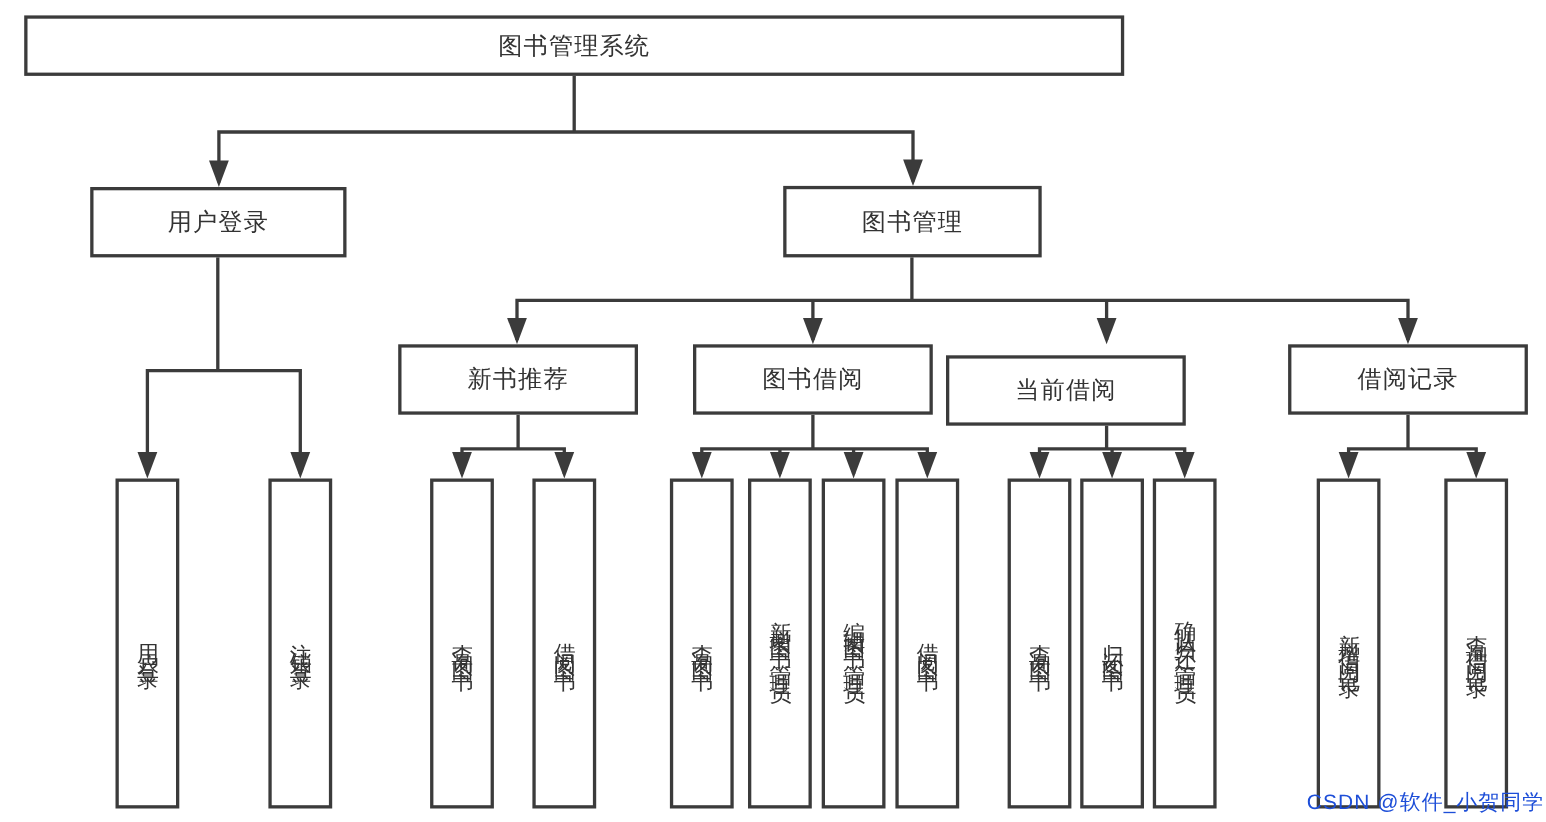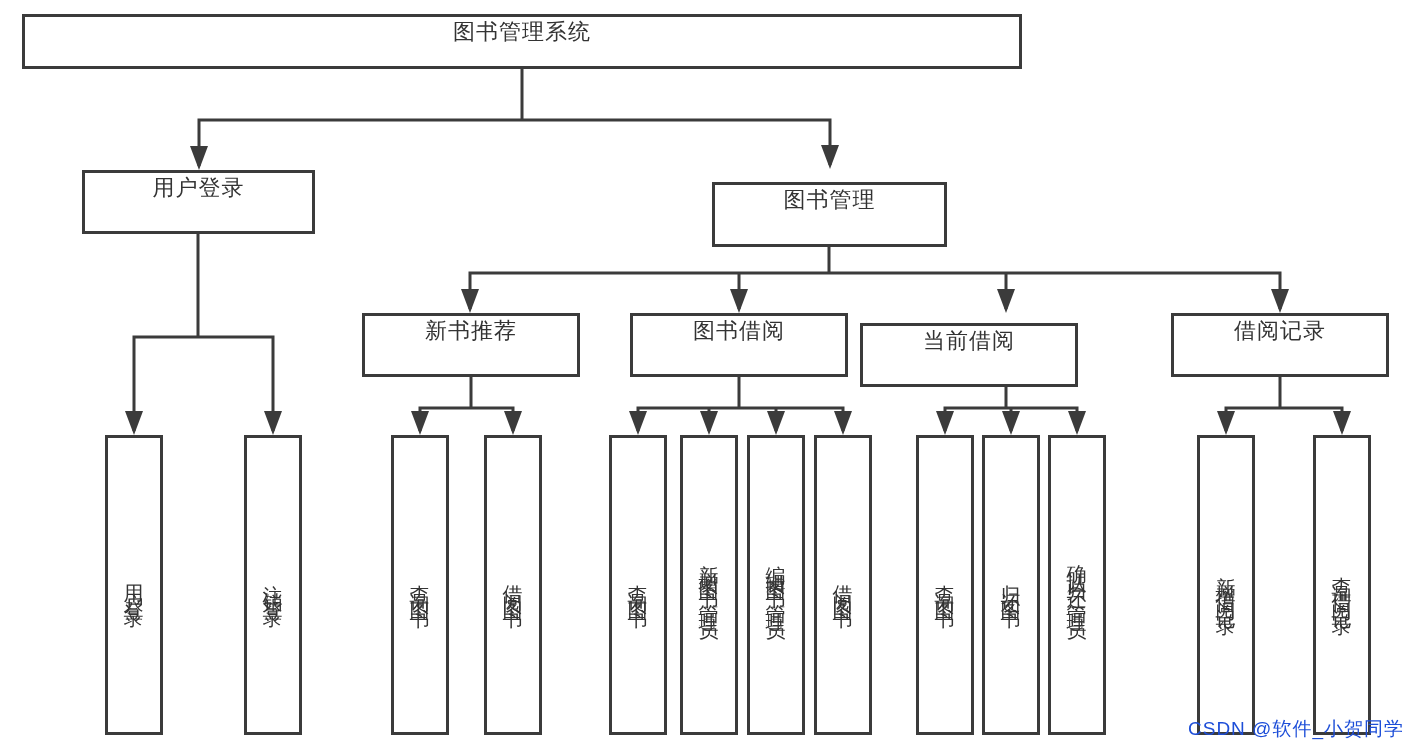--- a/index.html
+++ b/index.html
@@ -9,21 +9,21 @@
     background:#ffffff;
     font-family:"Liberation Sans",sans-serif;
     overflow:hidden;
   }
   #connectors{position:absolute;left:0;top:0;width:1405px;height:747px;}
   .hnode{
     position:absolute;
     box-sizing:border-box;
     background:#ffffff;
     border:3px solid #3b3b3b;
-    display:flex;align-items:flex-start;justify-content:center;
+    display:flex;align-items:center;justify-content:center;
     color:#333333;
     font-size:22px;
     letter-spacing:1px;
     z-index:2;
   }
   .vnode{
     position:absolute;
     box-sizing:border-box;
     background:#ffffff;
     border:3px solid #3b3b3b;
@@ -95,21 +95,21 @@
     </g>
   </svg>
 
   <div class="hnode" style="left:22px;top:14px;width:1000px;height:55px;">
     <span>图书管理系统</span>
   </div>
 
   <div class="hnode" style="left:82px;top:170px;width:233px;height:64px;">
     <span>用户登录</span>
   </div>
-  <div class="hnode" style="left:712px;top:169px;width:235px;height:65px;margin-top:13px;">
+  <div class="hnode" style="left:712px;top:169px;width:235px;height:65px;">
     <span>图书管理</span>
   </div>
 
   <div class="hnode" style="left:630px;top:313px;width:218px;height:64px;">
     <span>图书借阅</span>
   </div>
   <div class="hnode" style="left:362px;top:313px;width:218px;height:64px;">
     <span>新书推荐</span>
   </div>
   <div class="hnode" style="left:860px;top:313px;width:218px;height:64px;margin-top:10px;">

